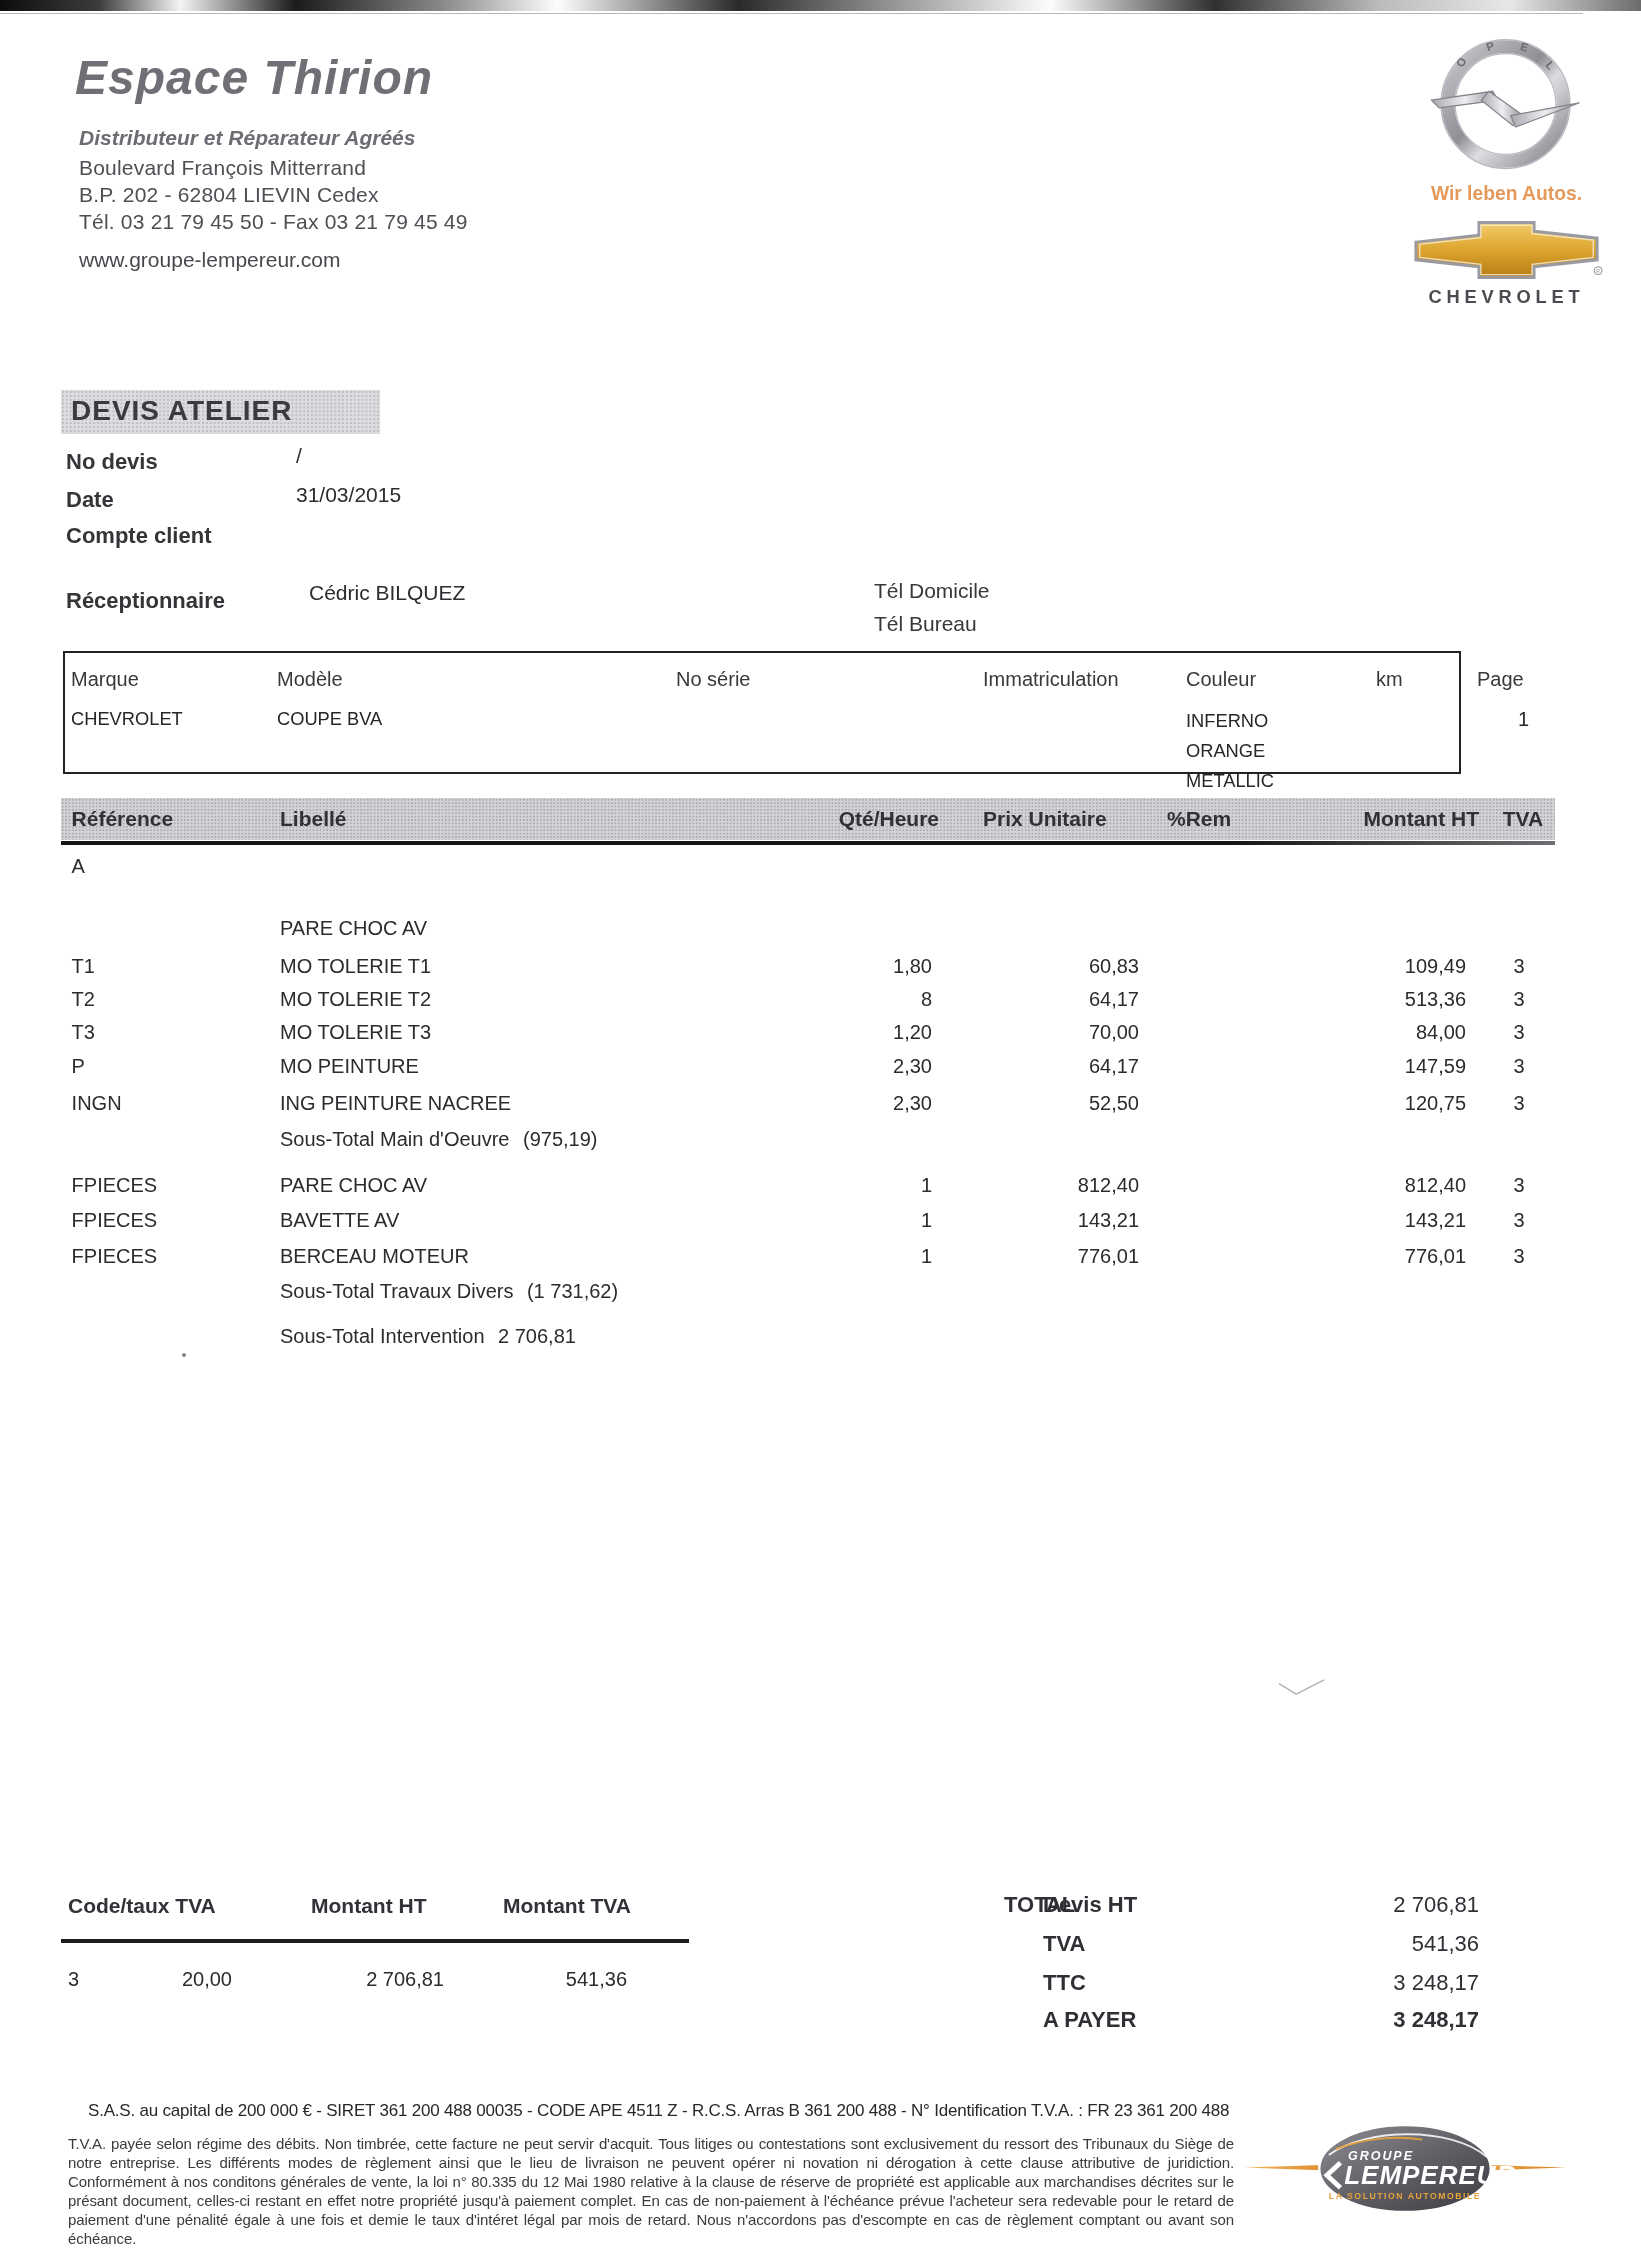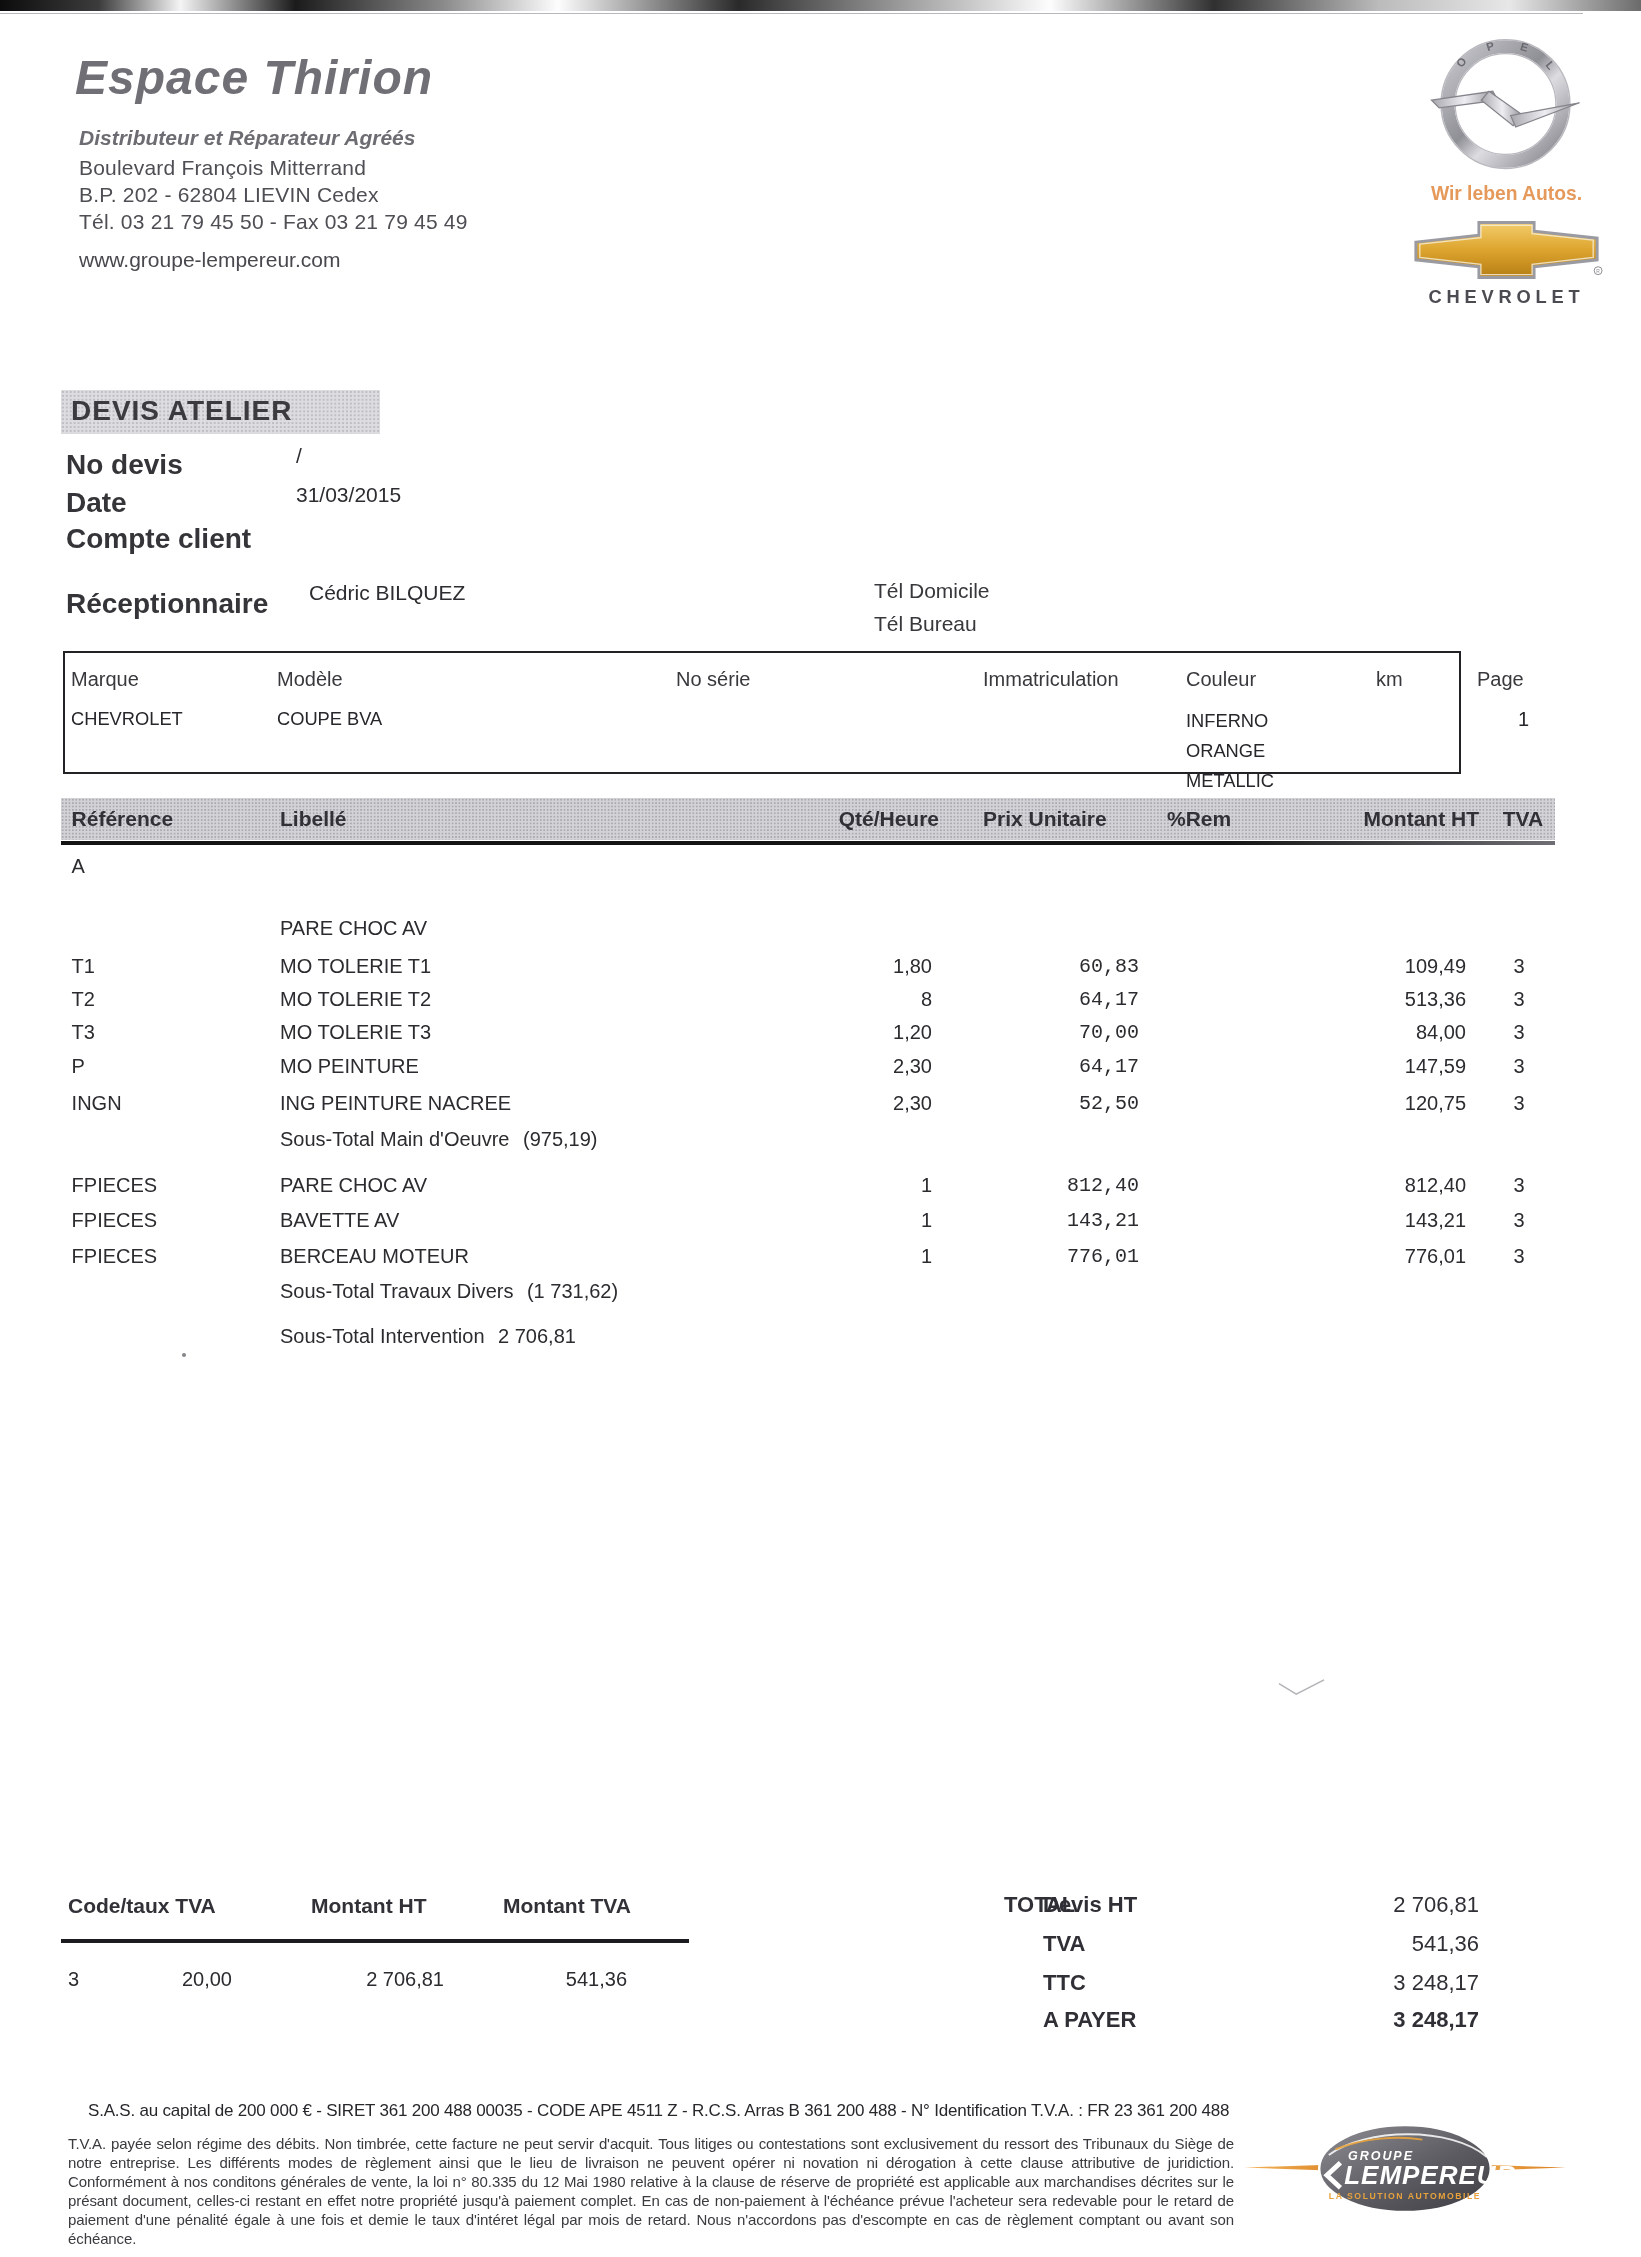--- a/index.html
+++ b/index.html
@@ -19,21 +19,21 @@
   .website{left:79px;top:248px;font-size:21px;color:#48484e;}
 
   .opel-slogan{left:1405px;top:183px;width:203px;text-align:center;font-size:19.3px;color:#e59a5c;font-weight:600;}
   .chev-text{left:1405px;top:286px;width:203px;text-align:center;font-size:18.3px;font-weight:700;letter-spacing:4.8px;color:#4b4b51;}
 
   
   .devis-band{left:61px;top:390px;width:319px;height:44px;background-color:#dddde1;
     background-image:radial-gradient(circle,#bdbdc2 0.8px,transparent 1px);background-size:3.9px 3.9px;}
   .devis-title{left:71px;top:395px;font-size:28px;font-weight:700;color:#3a3a3f;letter-spacing:1px;}
 
-  .flabel{left:66px;font-size:28px;font-weight:700;color:#353539;text-align:center;}
+  .flabel{left:66px;font-size:22px;font-weight:700;color:#353539;text-align:center;}
   .fvalue{left:296px;font-size:21px;color:#2c2c31;}
   .tel{left:874px;font-size:21px;color:#37373c;}
 
   
   .vbox{left:63px;top:651px;width:1398px;height:123px;border:2.4px solid #222226;box-sizing:border-box;}
   .vhead{font-size:20px;color:#38383d;top:668px;}
   .vval{font-size:18.3px;color:#26262b;top:708px;}
   .vcoul{left:1186px;font-size:18.3px;color:#26262b;line-height:30px;}
 
   
@@ -41,21 +41,21 @@
     background-image:radial-gradient(circle,#a9a9af 0.8px,transparent 1px);background-size:3.4px 3.4px;}
   .ih{position:absolute;top:0;height:42px;line-height:42px;font-size:21px;font-weight:700;color:#303036;}
   .thickline{left:61px;top:841px;width:1494px;height:3.9px;background:linear-gradient(90deg,#141414 0%,#141414 78%,#6e6e74 100%);}
 
   
   .irow{position:absolute;left:61px;width:1494px;height:29px;font-size:20px;color:#2b2b30;}
   .c{position:absolute;top:0;white-space:nowrap;}
   .c-ref{left:10.6px;}
   .c-lib{left:219px;}
   .c-qte{left:741px;width:130px;text-align:right;}
-  .c-pu{left:914px;width:164px;text-align:right;font-family:Liberation Mono, monospace;}
+  .c-pu{left:914px;width:164px;text-align:right;}
   .c-ht{left:1233px;width:172px;text-align:right;}
   .c-tva{left:1429px;width:58px;text-align:center;}
   .subrow{position:absolute;left:280px;font-size:20px;color:#2b2b30;white-space:nowrap;}
   .subrow .sv{margin-left:13.5px;}
 
   .dot{left:182px;top:1353px;width:3.9px;height:3.9px;background:#85858a;border-radius:50%;}
 
   
   .bth{font-size:21px;font-weight:700;color:#313137;top:1894px;}
   .btline{left:61px;top:1939px;width:628px;height:3.9px;background:#1c1c20;}

